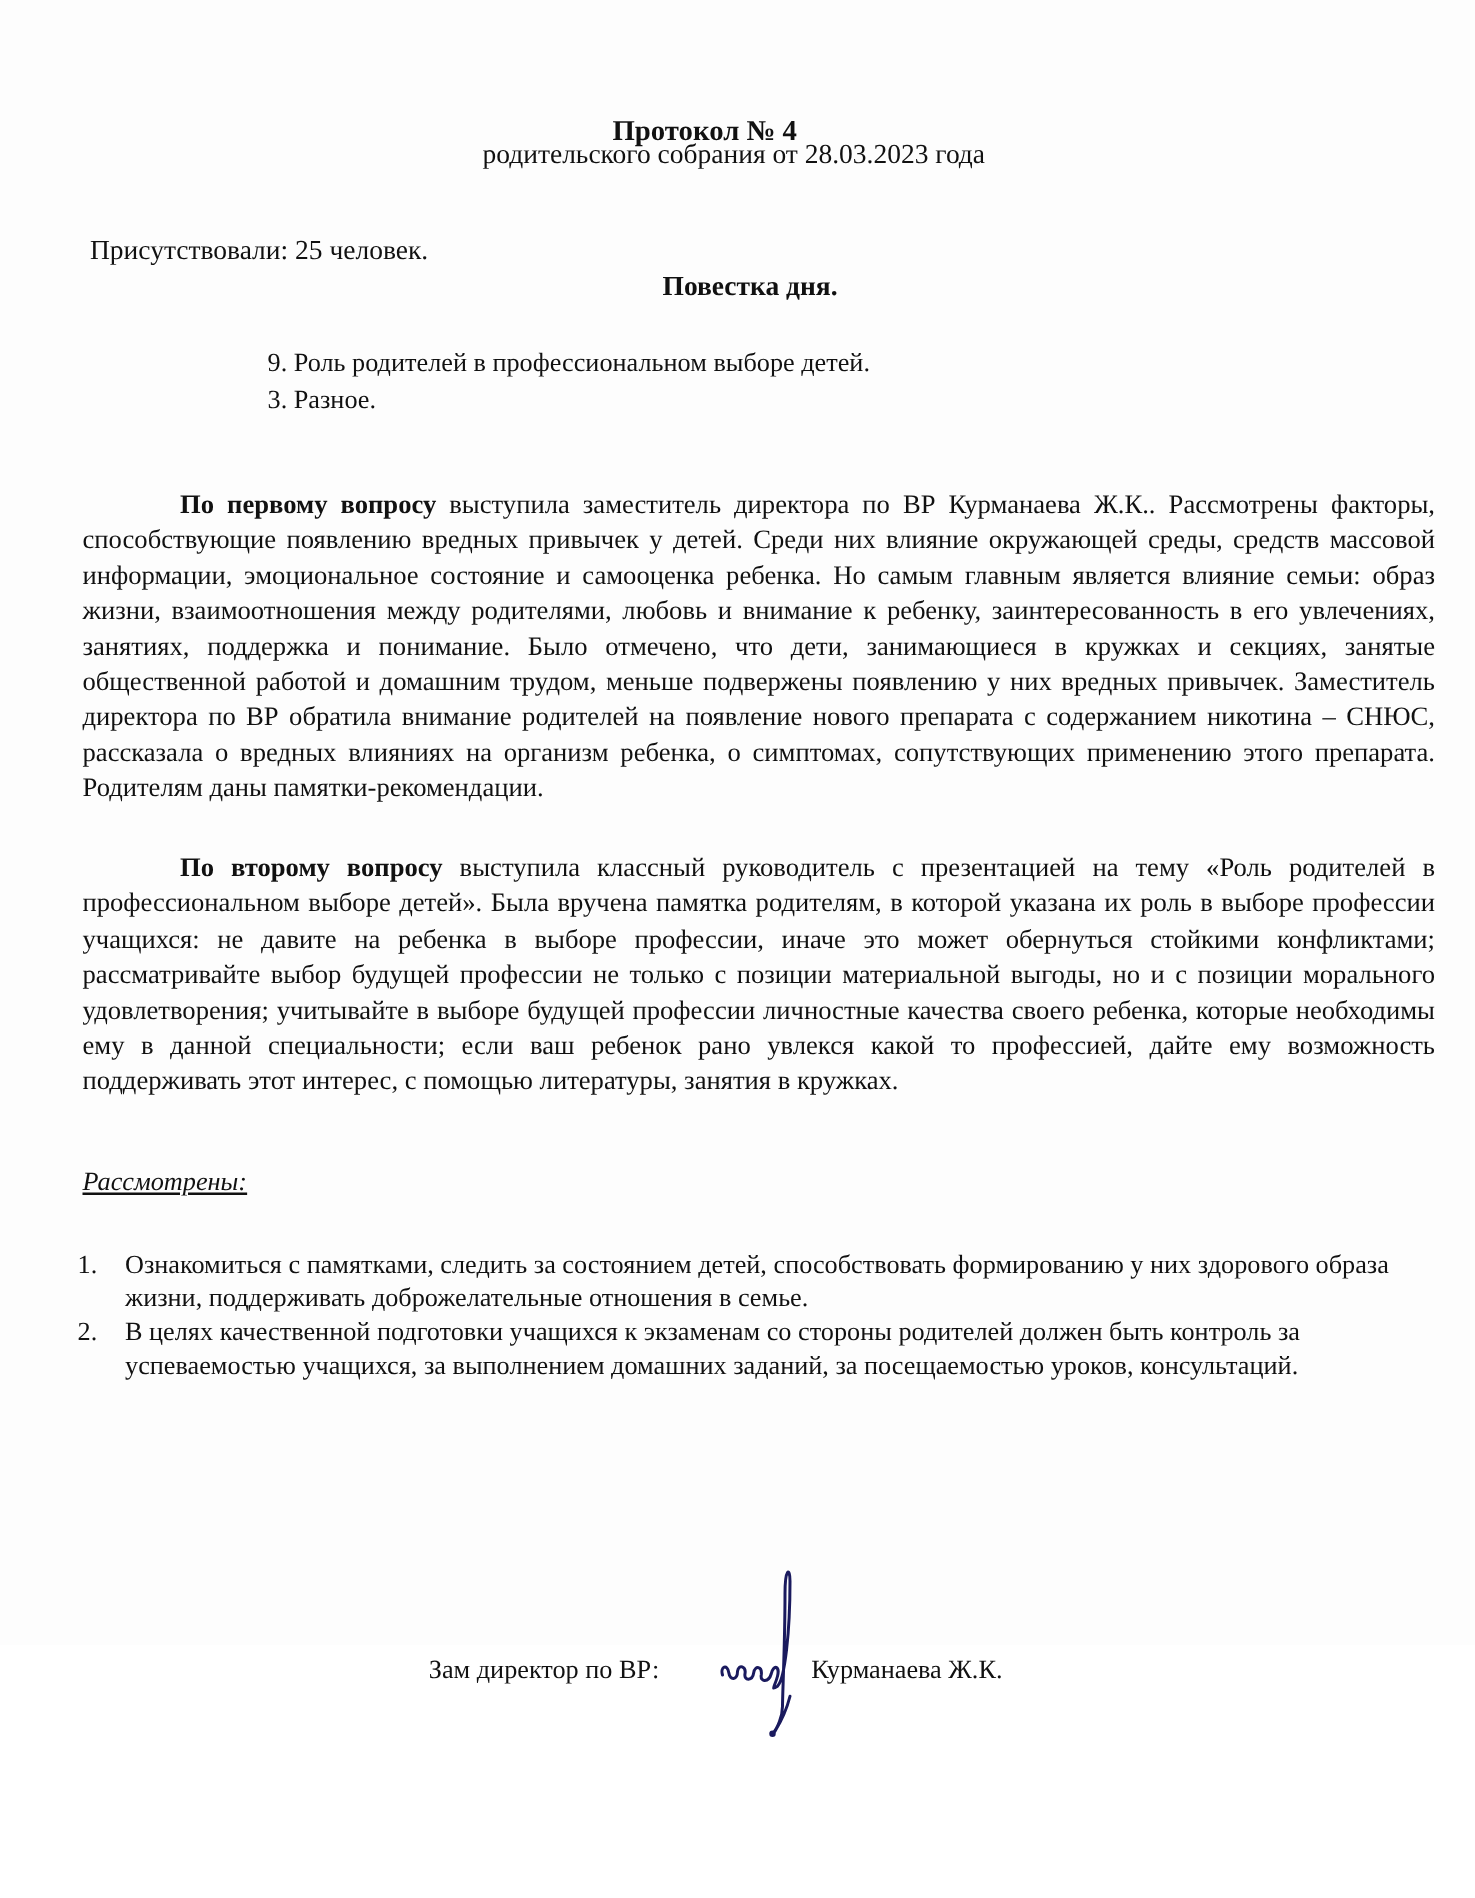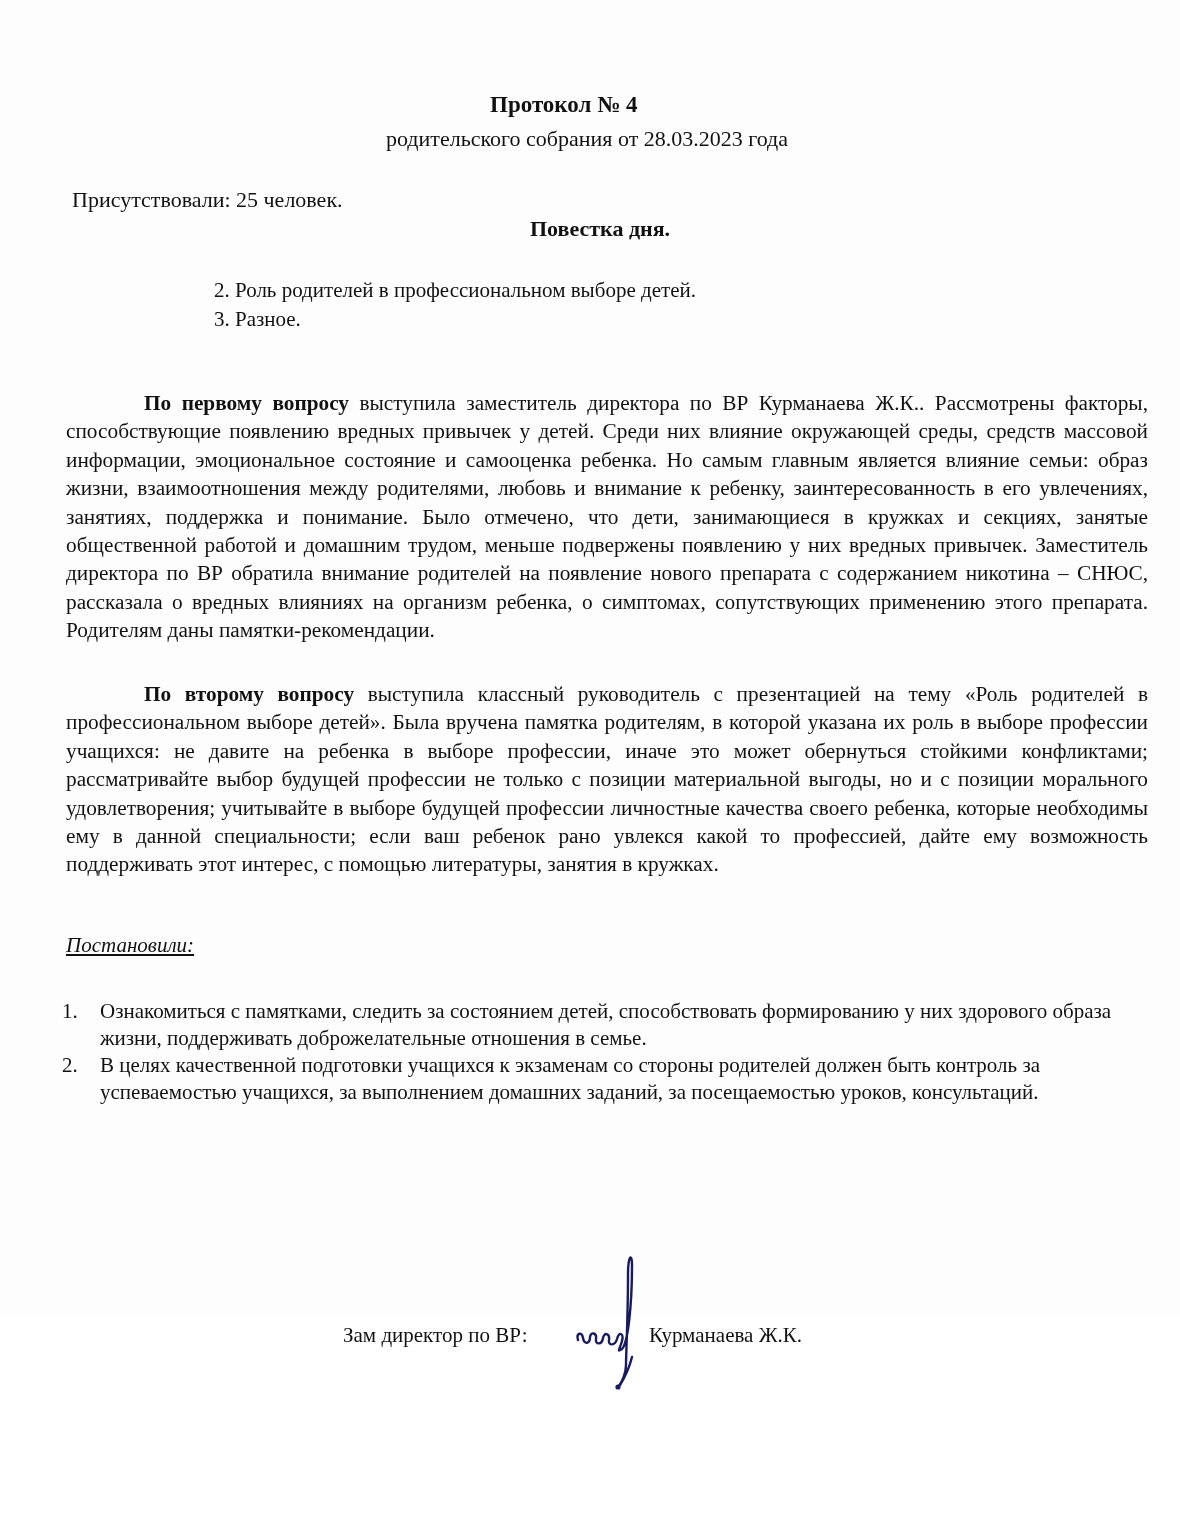--- a/index.html
+++ b/index.html
@@ -1,21 +1,21 @@
 <!DOCTYPE html>
 <html><head>
 <meta charset="utf-8">
 <style>
   html, body { margin: 0; padding: 0; background: #ffffff; }
   body { width: 1180px; height: 1518px; position: relative; overflow: hidden;
          font-family: "Liberation Serif", "DejaVu Serif", serif; color: #111; }
   .page { position: absolute; left: 0; top: 0; width: 1180px; height: 1316px; background: #fdfdfd; }
   .center { position: absolute; text-align: center; white-space: nowrap; }
   .title { left: 490px; top: 92px; font-size: 23px; font-weight: bold; }
-  .subtitle { left: 386px; top: 126px; font-size: 22px; }
+  .subtitle { left: 386px; top: 110px; font-size: 22px; }
   .theme { left: 262px; top: 155px; font-size: 22px; font-weight: bold; font-style: italic; }
   .present { position: absolute; left: 72px; top: 187px; font-size: 22px; }
   .agenda-h { left: 530px; top: 216px; font-size: 22px; font-weight: bold; }
   .agenda { position: absolute; left: 214px; top: 276px; font-size: 21px; line-height: 29px; margin: 0; padding: 0; list-style: none; }
   .para { position: absolute; left: 66px; width: 1082px; font-size: 21.3px; line-height: 28.4px; text-align: justify; margin: 0; }
   .para .lead { font-weight: bold; }
   .indent { display: inline-block; width: 78px; }
   .p1 { top: 389px; }
   .p2 { top: 680px; }
   .resolved { position: absolute; left: 66px; top: 933px; font-size: 21px; font-style: italic; text-decoration: underline; }
@@ -31,29 +31,29 @@
 <body>
 
 <div class="page">
 
   <div class="center title">Протокол № 4</div>
   <div class="center subtitle">родительского собрания от 28.03.2023 года</div>
   <div class="present">Присутствовали: 25 человек.</div>
   <div class="center agenda-h">Повестка дня.</div>
 
   <ul class="agenda">
-    <li>2. Роль родителей в профессиональном выборе детей.</li>
+    <li>9. Роль родителей в профессиональном выборе детей.</li>
     <li>3. Разное.</li>
   </ul>
 
   <p class="para p1"><span class="indent"></span><span class="lead">По первому вопросу</span><span> выступила заместитель директора по ВР Курманаева Ж.К.. Рассмотрены факторы, способствующие появлению вредных привычек у детей. Среди них влияние окружающей среды, средств массовой информации, эмоциональное состояние и самооценка ребенка.  Но самым главным является влияние семьи: образ жизни, взаимоотношения между родителями, любовь и внимание к ребенку, заинтересованность в его увлечениях, занятиях, поддержка и понимание. Было отмечено, что дети, занимающиеся в кружках и секциях, занятые общественной работой и домашним трудом, меньше подвержены появлению у них вредных привычек. Заместитель директора по ВР обратила внимание родителей на появление нового препарата с содержанием никотина – СНЮС, рассказала о вредных влияниях на организм ребенка, о симптомах, сопутствующих применению этого препарата. Родителям даны памятки-рекомендации.</span></p>
 
   <p class="para p2"><span class="indent"></span><span class="lead">По второму вопросу</span><span> выступила классный руководитель с презентацией на тему «Роль родителей в профессиональном выборе детей». Была вручена памятка родителям, в которой указана их роль в выборе профессии учащихся: не давите на ребенка в выборе профессии, иначе это может обернуться стойкими конфликтами; рассматривайте выбор будущей профессии не только с позиции материальной выгоды, но и с позиции морального удовлетворения; учитывайте в выборе будущей профессии личностные качества своего ребенка, которые необходимы ему в данной специальности; если ваш ребенок рано увлекся какой то профессией, дайте ему возможность поддерживать этот интерес, с помощью литературы, занятия в кружках.</span></p>
 
-  <div class="resolved">Постановили:</div>
+  <div class="resolved">Рассмотрены:</div>
 
   <ul class="res-list">
     <li>
       <span class="num">1.</span>
       <span>Ознакомиться с памятками, следить за состоянием детей, способствовать формированию у них здорового образа жизни,  поддерживать доброжелательные отношения в семье.</span>
     </li>
     <li>
       <span class="num">2.</span>
       <span>В целях качественной подготовки учащихся к экзаменам со стороны родителей должен быть контроль за успеваемостью учащихся, за выполнением домашних заданий, за посещаемостью уроков, консультаций.</span>
     </li>

